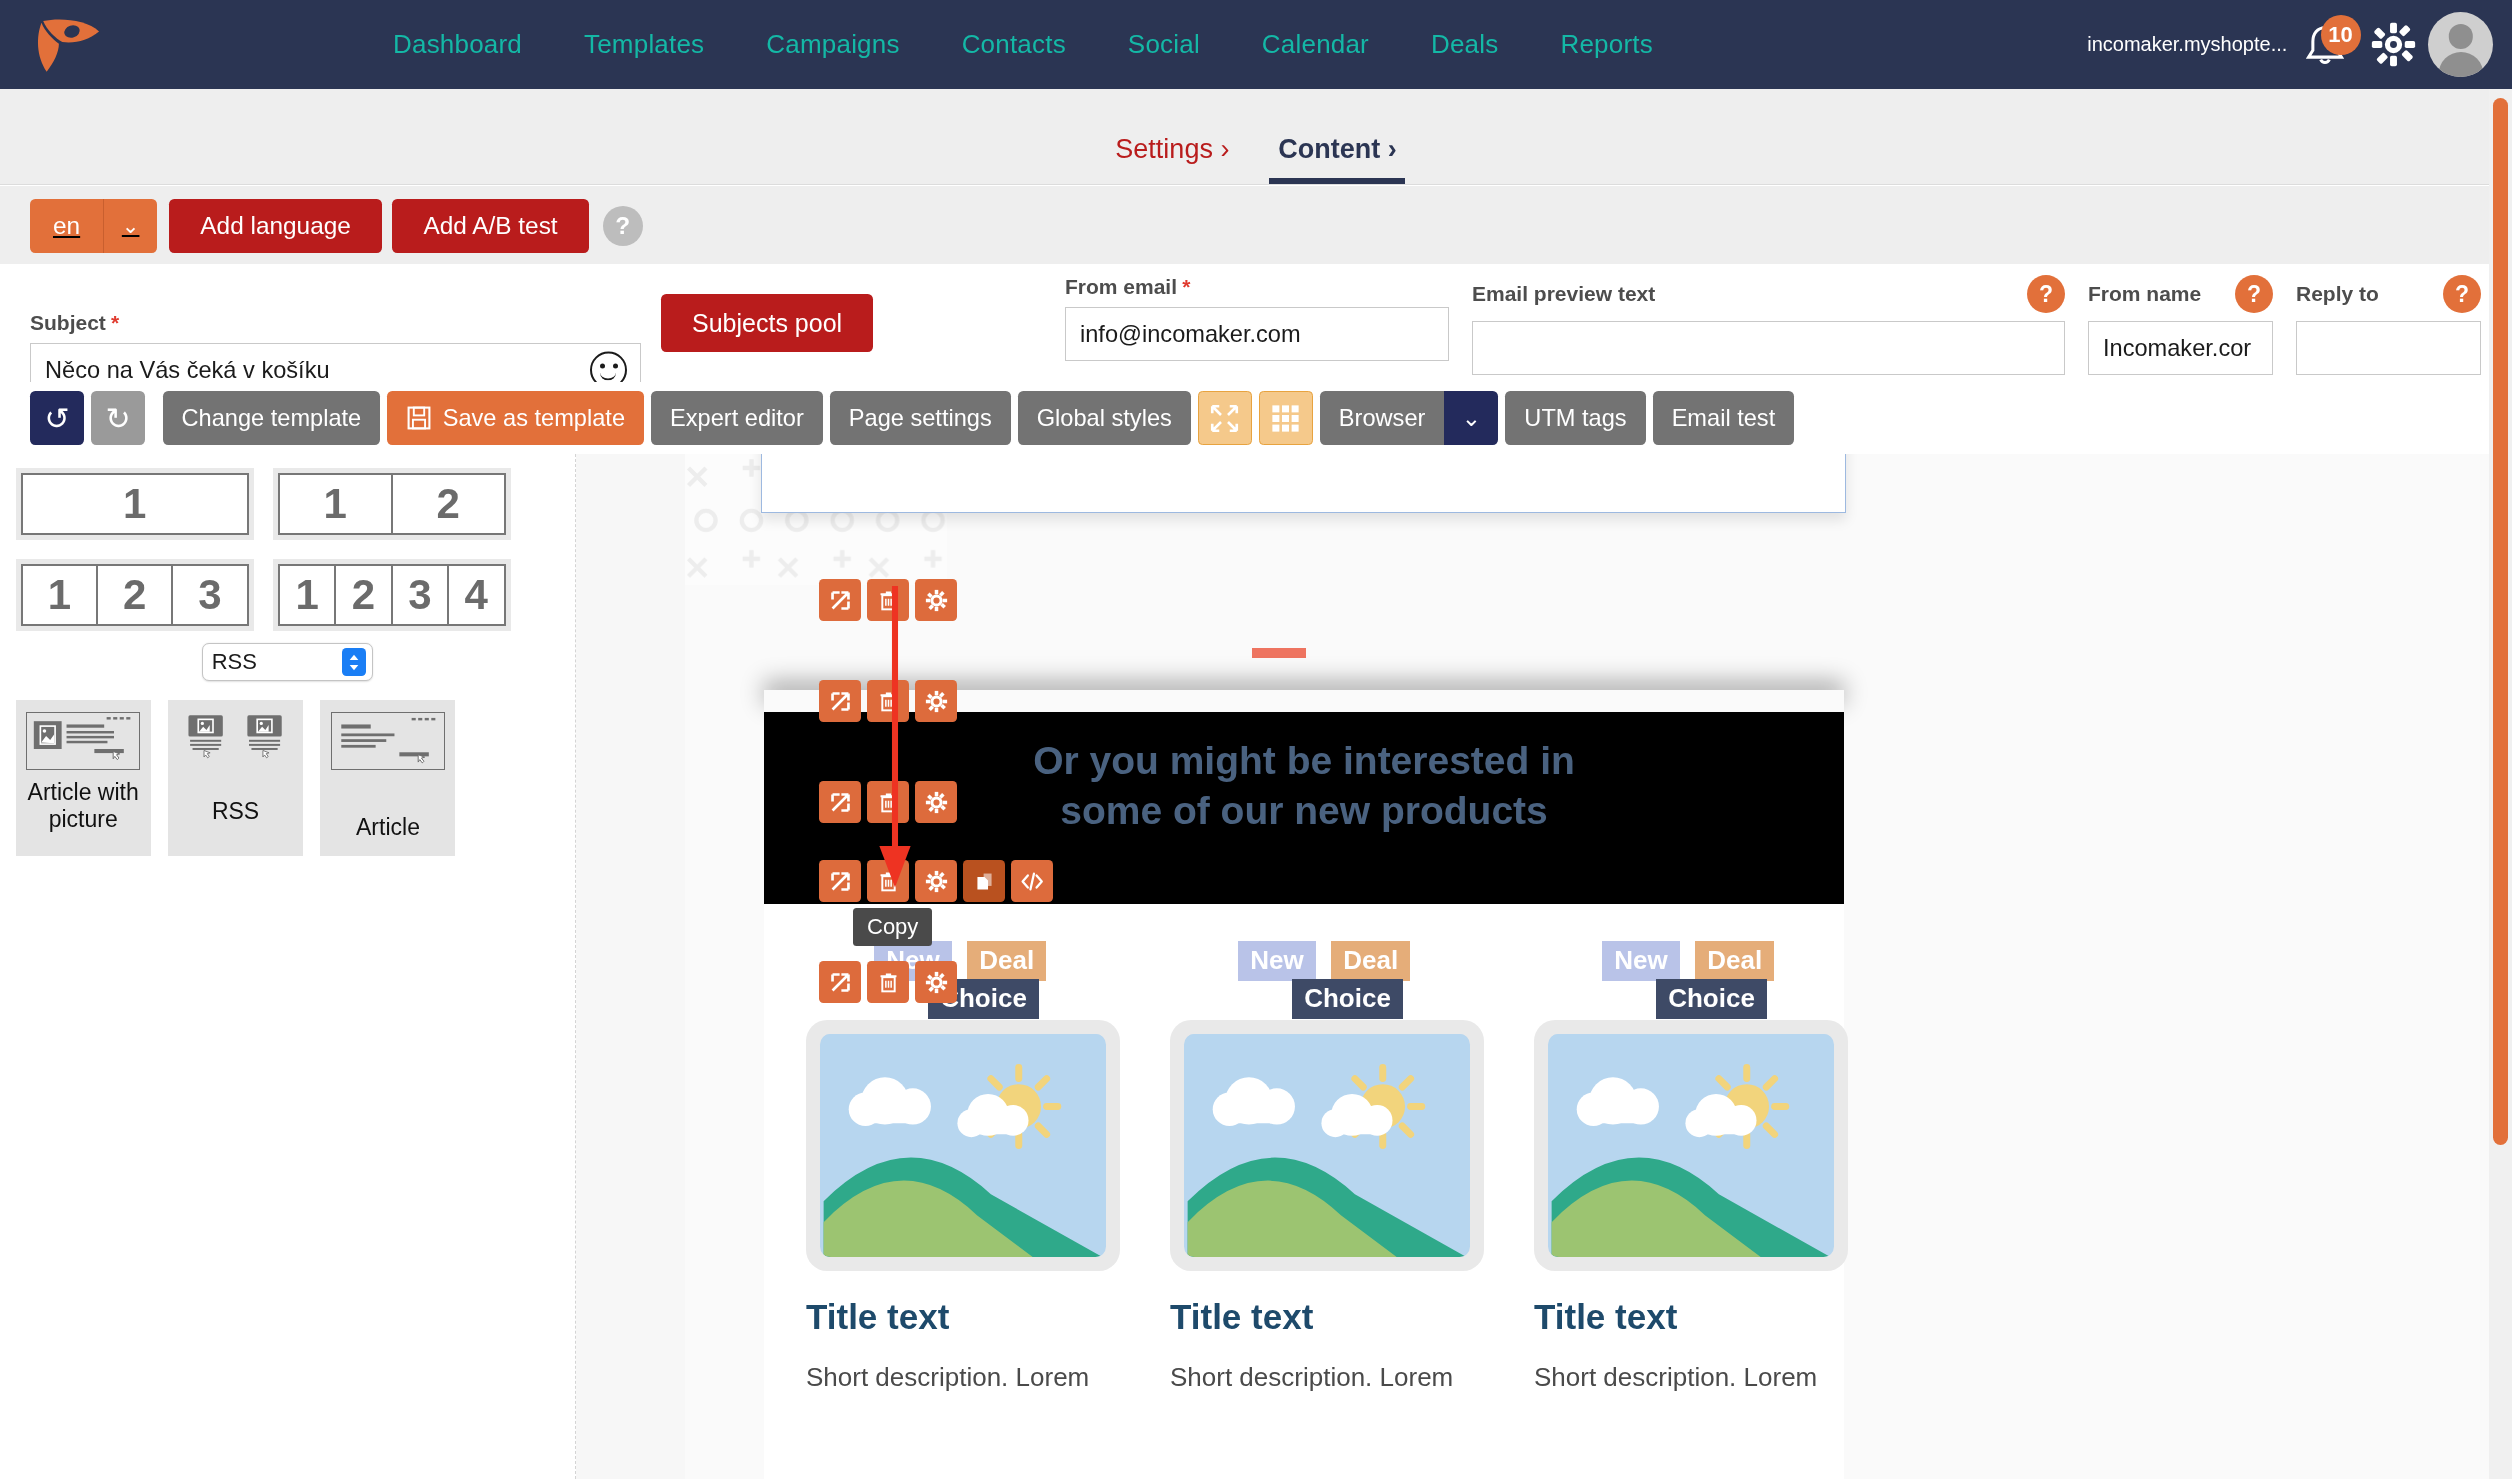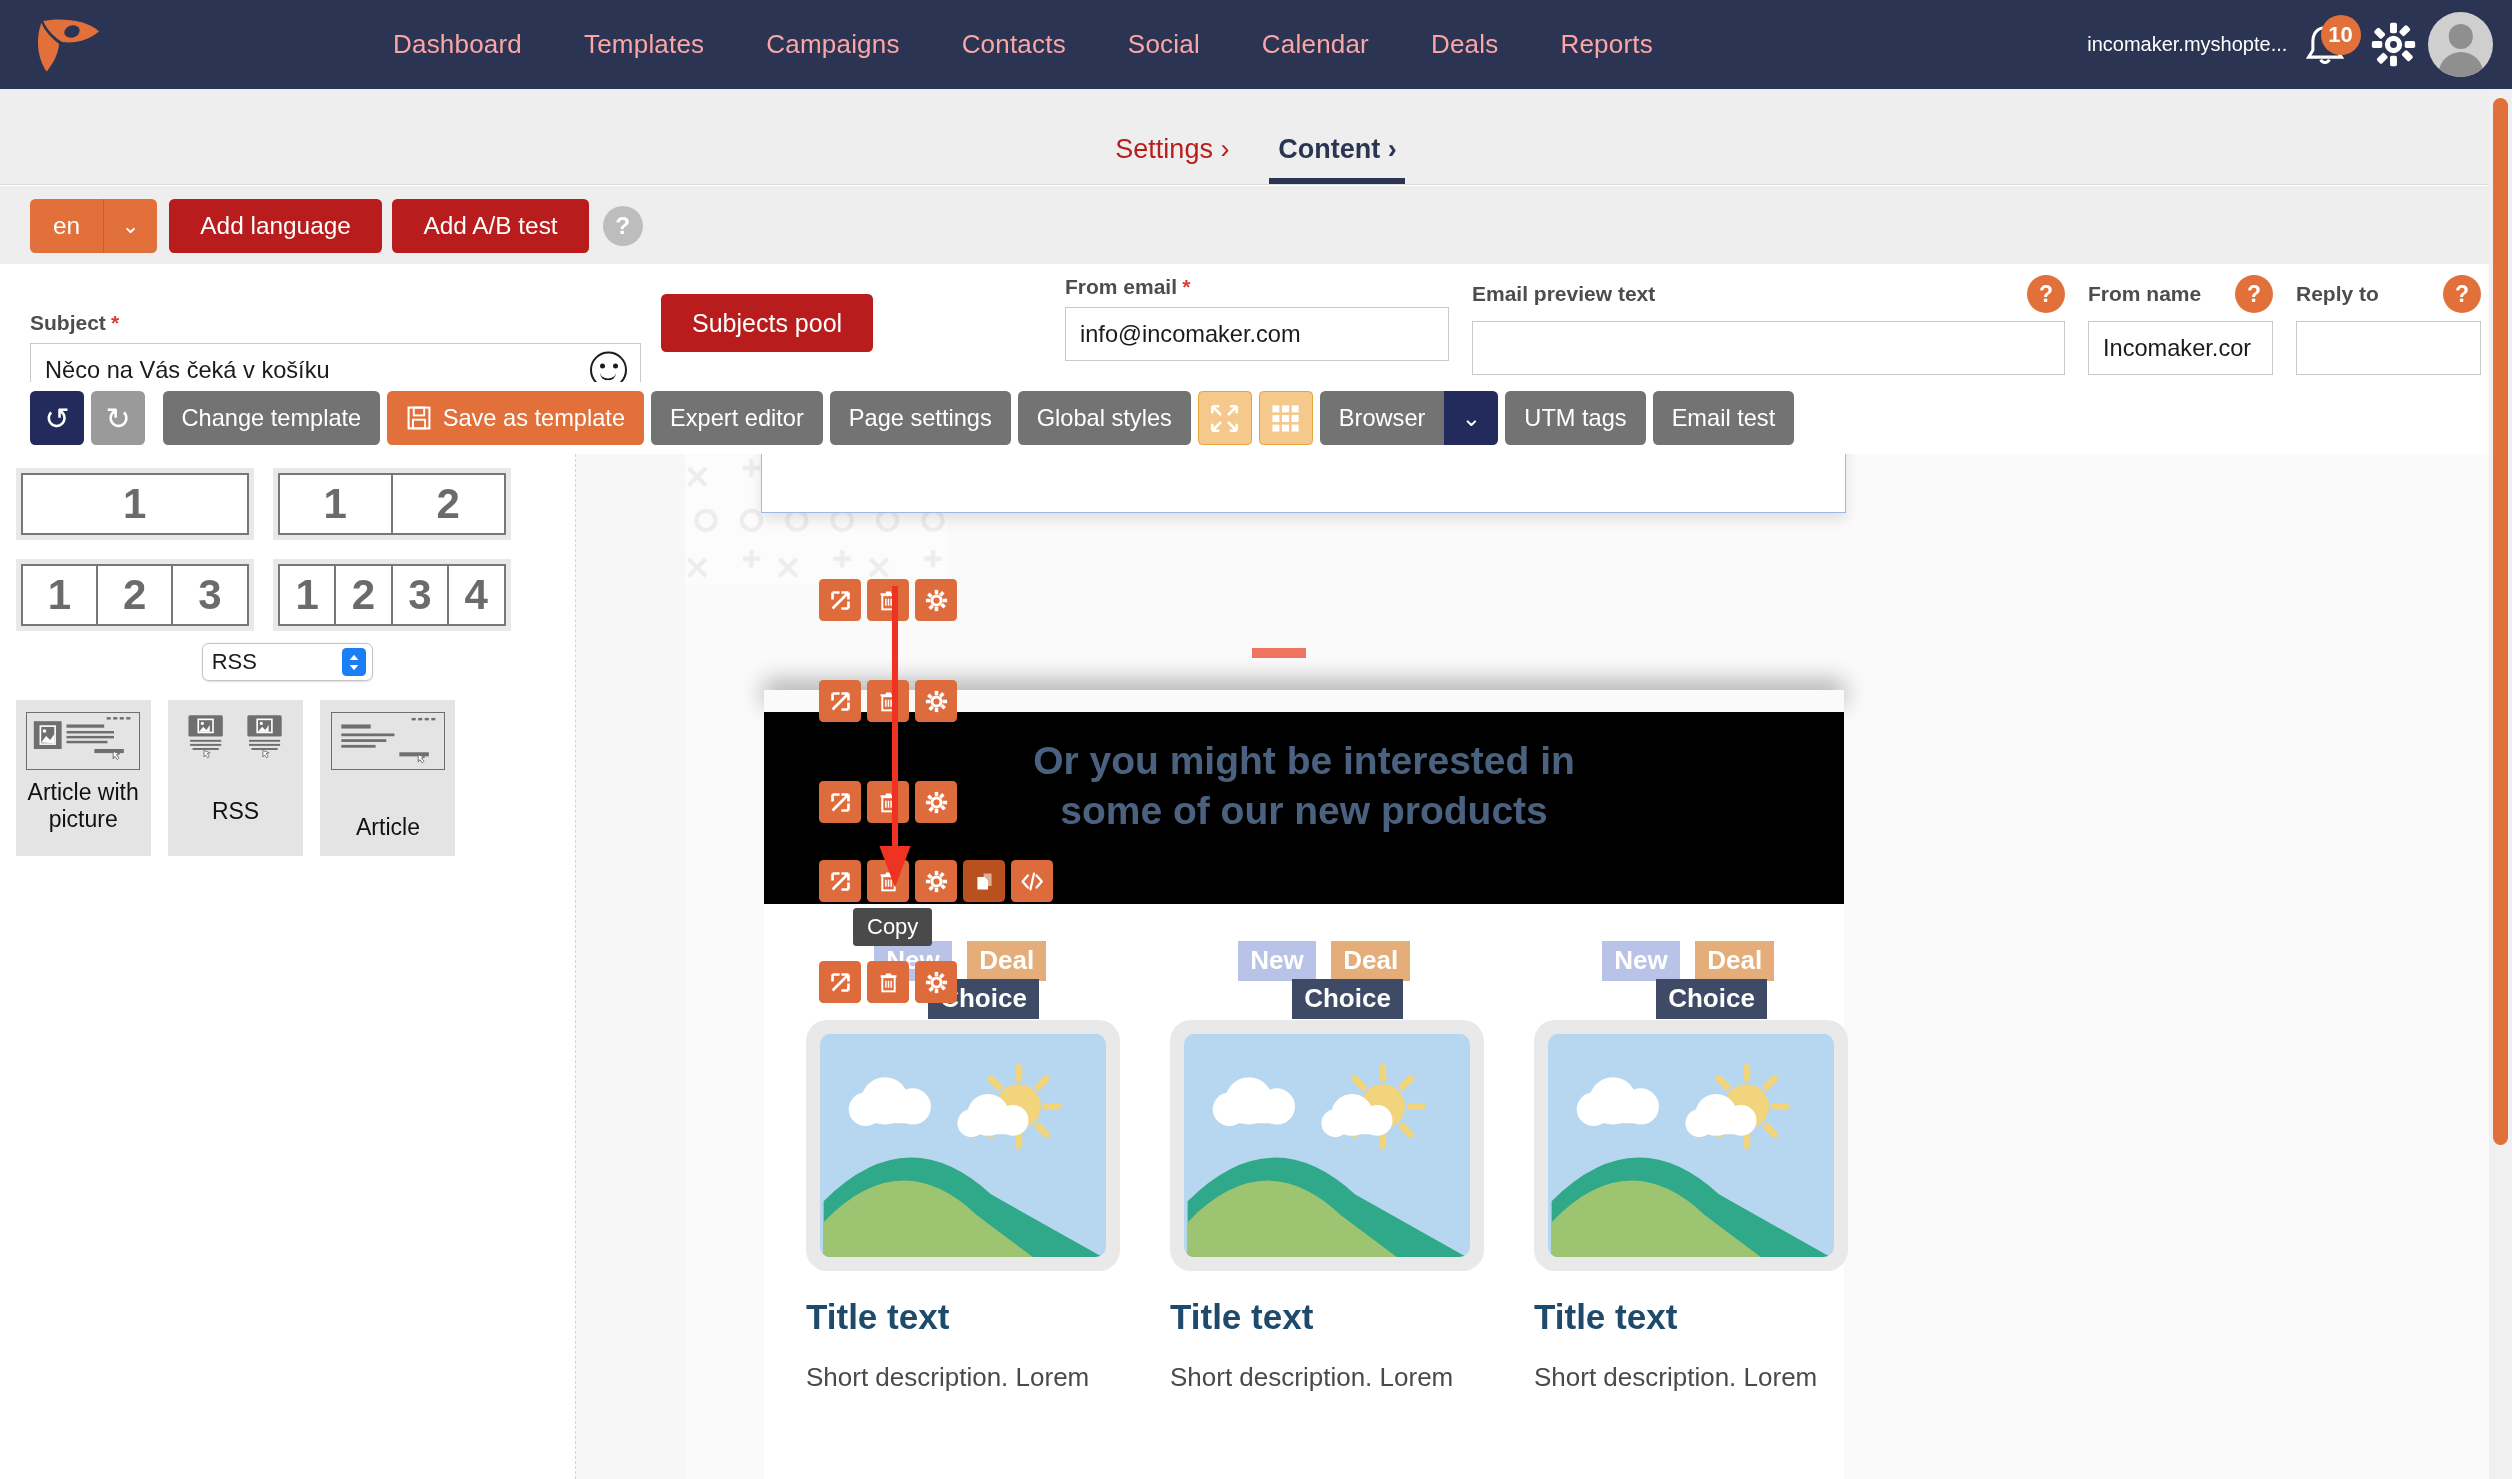--- a/index.html
+++ b/index.html
@@ -15,21 +15,21 @@
     position: absolute; left: 0; top: 0; width: 2512px; height: 89px;
     background: #2b3553;
     display: flex; align-items: center;
   }
   .logo-wrap { width: 148px; height: 89px; position: relative; flex: none; }
   .logo-rocket {
     position: absolute; left: 24.4px; top: 14px; width: 96px; height: 63px;
   }
   .nav-links { display: flex; align-items: center; gap: 0px; margin-left: 214px; }
   .nav-link {
-    color: #fca5a5; font-size: 26px; letter-spacing: 0.2px;
+    color: #14b8a6; font-size: 26px; letter-spacing: 0.2px;
     padding: 0 31px; line-height: 89px; white-space: nowrap; cursor: pointer;
   }
   .nav-right {
     position: absolute; right: 19px; top: 0; height: 89px;
     display: flex; align-items: center; gap: 0px;
   }
   .acct-link {
     color: #ffffff; font-size: 20px; 
     max-width: 270px; overflow: hidden; white-space: nowrap; cursor: pointer;
     margin-right: 10.5px;
@@ -69,21 +69,21 @@
   .subtab.active::after {
     content:''; position:absolute; left:15.7px; right:15.7px; bottom:0; height:6.1px;
     background:#2b3553;
   }
 
   
   .langrow {
     position:absolute; left:0; top:186px; width:2512px; height:79px;
     background:#eeeeee; display:flex; align-items:center; padding-left:30px; gap:0;
   }
-  .lang-pill { display:flex; height:54px; border-radius:5.2px; overflow:hidden; cursor:pointer; }
+  .lang-pill { display:flex; height:54px; border-radius:5.2px; overflow:hidden; cursor:pointer;text-decoration:underline; }
   .lang-code {
     background:#e2703a; color:#fff; font-size:24.4px; padding:0 23px;
     display:flex; align-items:center;
   }
   .lang-caret {
     background:#e2703a; color:#fff; width:54px; display:flex;
     align-items:center; justify-content:center; border-left:0.9px solid #c95f2e;
     font-size:21px;
   }
   .btn-navy {

